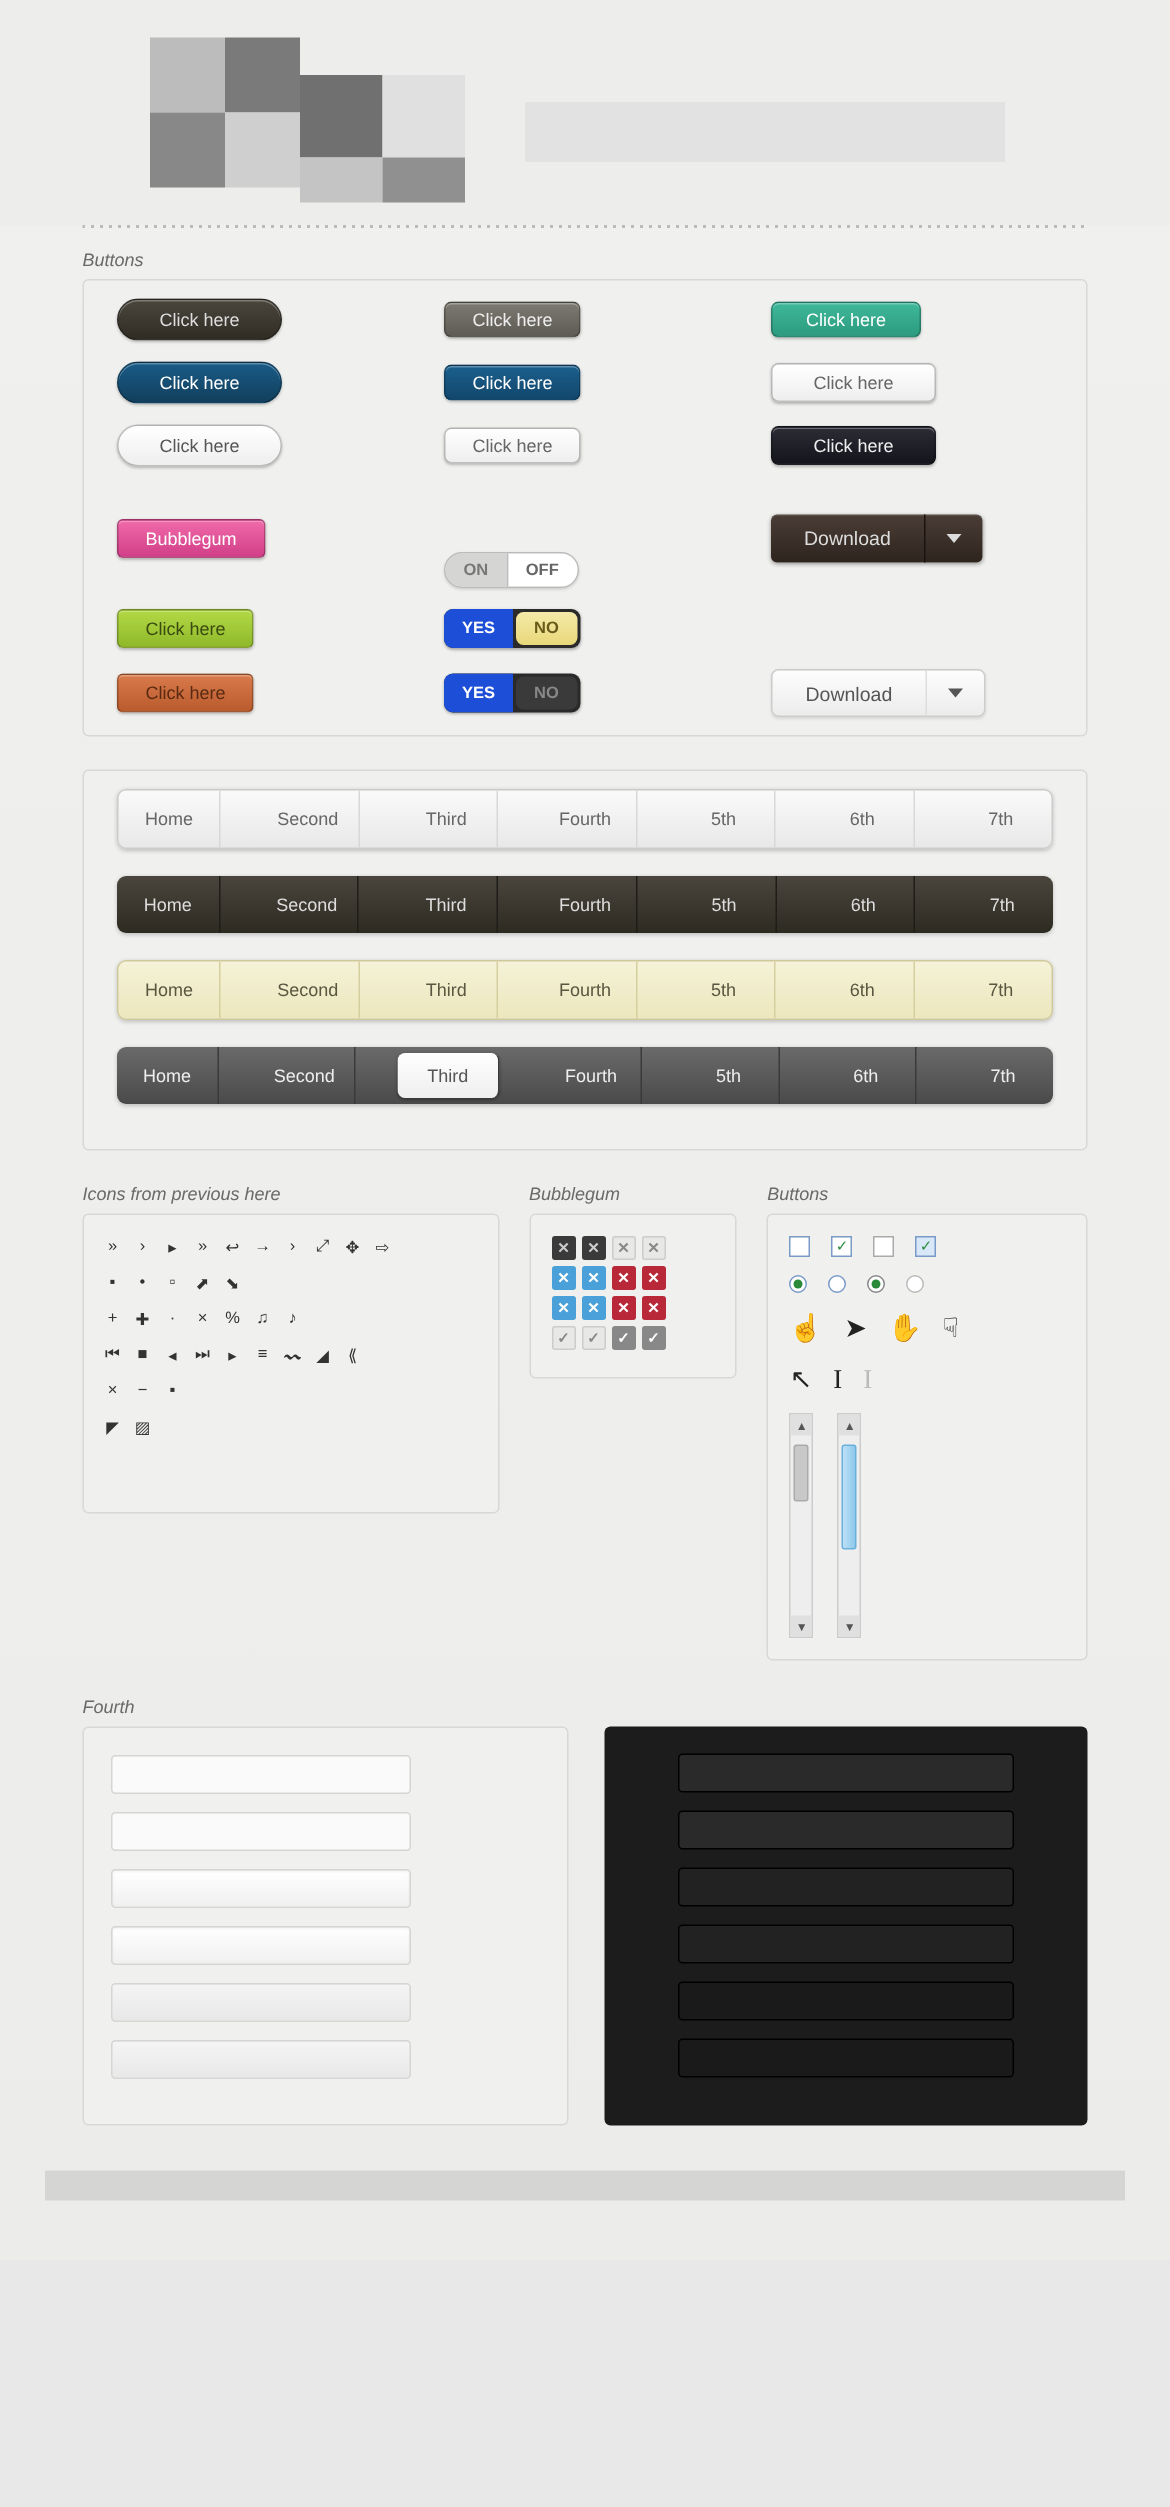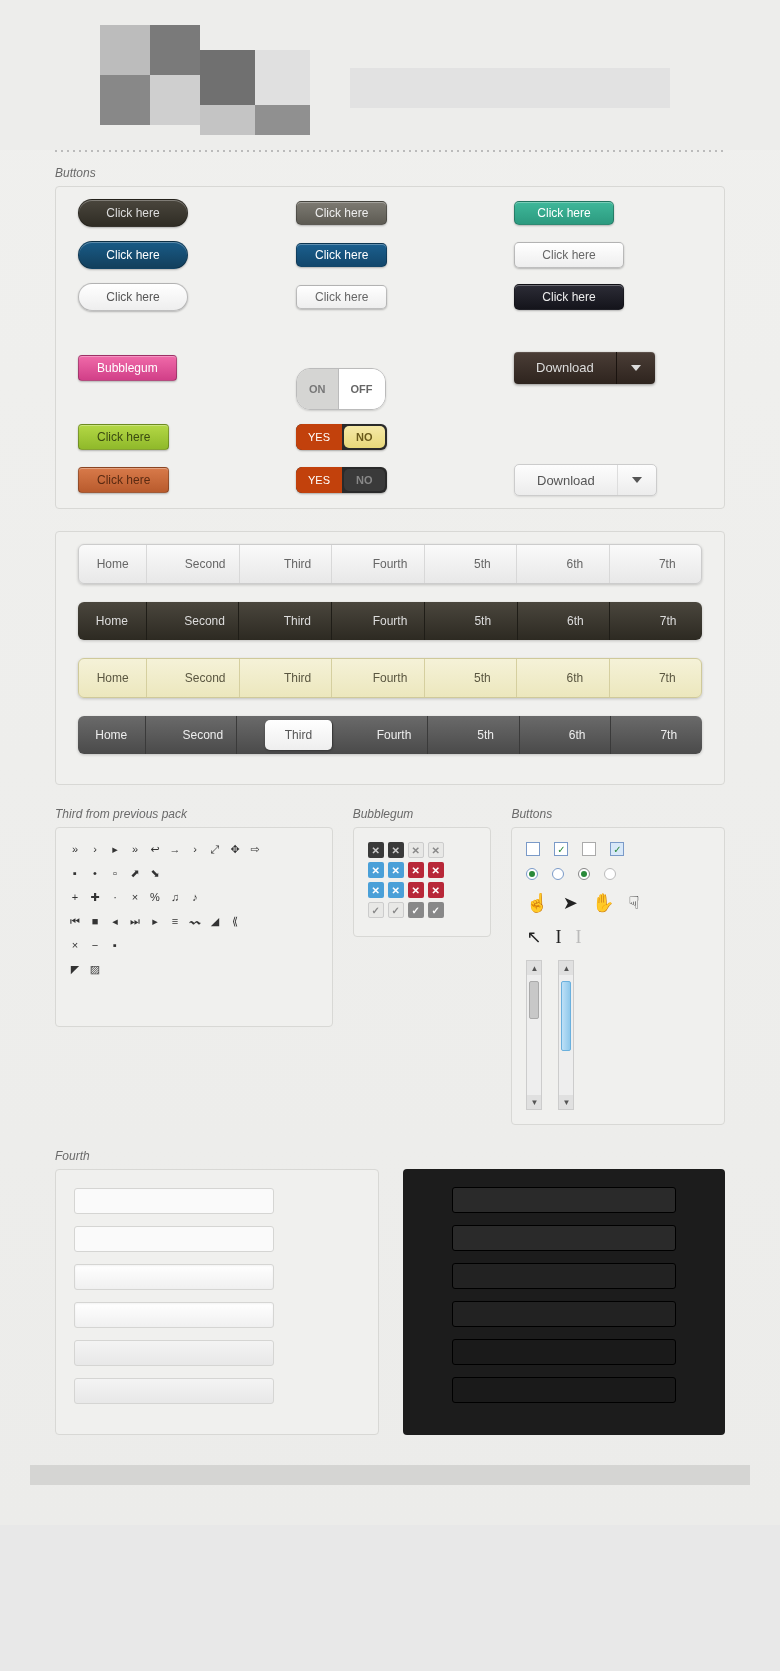--- a/index.html
+++ b/index.html
@@ -58,26 +58,26 @@
 .btn-white { background: linear-gradient(#fff,#eee); color:#555;}
 .btn-graysm { background: linear-gradient(#7d7a72,#5d5b53); color:#eee; border-radius:5px; height:24px; min-width:84px;}
 .btn-blue2 { background: linear-gradient(#1b5f8e,#12476c); color:#fff; border-radius:5px; height:24px; min-width:84px;}
 .btn-whitesm { background: linear-gradient(#fff,#eee); color:#666; border-radius:5px; height:24px; min-width:84px;}
 .btn-teal { background: linear-gradient(#3fb89a,#2c9a7f); color:#fff; border-radius:5px; height:24px; min-width:100px;}
 .btn-whitebig { background: linear-gradient(#fff,#eee); color:#666; border-radius:5px; height:26px; min-width:110px;}
 .btn-blackbig { background: linear-gradient(#2c2c36,#14141b); color:#eee; border-radius:5px; height:26px; min-width:110px;}
 .btn-pink { background: linear-gradient(#f06aa9,#d13f88); color:#fff; border-radius:4px; height:26px; min-width:88px;}
 .btn-green { background: linear-gradient(#b3d845,#8fb92a); color:#3a4a11; border-radius:4px; height:26px; min-width:88px;}
 .btn-orange { background: linear-gradient(#d87a4a,#b95b2d); color:#5a2a12; border-radius:4px; height:26px; min-width:88px;}
-.toggle { display:inline-flex; border-radius:14px; overflow:hidden; border:1px solid #bbb; height:42px; box-shadow:0 1px 2px rgba(0,0,0,.15);margin-top:43px;}
+.toggle { display:inline-flex; border-radius:14px; overflow:hidden; border:1px solid #bbb; height:24px; box-shadow:0 1px 2px rgba(0,0,0,.15);margin-top:43px;}
 .toggle span { display:flex; align-items:center; padding:0 12px; font-size:11px; font-weight:bold;}
 .tg-on-l { background:#d5d5d3; color:#777; border-right:1px solid #bbb;}
 .tg-off-l { background:#fff; color:#666;}
 .toggle2 { display:inline-flex; border-radius:6px; overflow:hidden; height:26px; box-shadow:0 1px 2px rgba(0,0,0,.3);}
-.tg-yes { background:#c2410c; color:#fff; padding:0 12px; display:flex; align-items:center; font-size:11px; font-weight:normal;}
+.tg-yes { background:#1d4ed8; color:#fff; padding:0 12px; display:flex; align-items:center; font-size:11px; font-weight:bold;}
 .tg-no-y { background:linear-gradient(#f5e9a8,#e8d87a); color:#6a5a1a; padding:0 12px; display:flex; align-items:center; font-size:11px; font-weight:bold; border-radius:5px; margin:2px;}
 .tg-no-d { background:#3a3a3a; color:#888; padding:0 12px; display:flex; align-items:center; font-size:11px; font-weight:bold; border-radius:5px; margin:2px;}
 .dl-dark { display:inline-flex; background:linear-gradient(#4a3d36,#2e241e); border-radius:4px; height:32px; align-items:stretch; color:#ddd; box-shadow:0 1px 3px rgba(0,0,0,.4), inset 0 1px 0 rgba(255,255,255,.1);}
 .dl-dark .lbl { display:flex; align-items:center; padding:0 22px; font-size:13px;}
 .dl-dark .arr { display:flex; align-items:center; padding:0 14px; border-left:1px solid #1a130f;}
 .dl-light { display:inline-flex; background:linear-gradient(#fdfdfd,#ececec); border:1px solid #ccc; border-radius:5px; height:32px; align-items:stretch; color:#555; box-shadow:0 1px 2px rgba(0,0,0,.1);}
 .dl-light .lbl { display:flex; align-items:center; padding:0 22px; font-size:13px;}
 .dl-light .arr { display:flex; align-items:center; padding:0 14px; border-left:1px solid #ddd;}
 .tri-down { width:0; height:0; border-left:5px solid transparent; border-right:5px solid transparent; border-top:6px solid currentColor;}
 
@@ -243,21 +243,21 @@
         <div class="item active">Third</div>
         <div class="item">Fourth</div>
         <div class="item">5th</div>
         <div class="item">6th</div>
         <div class="item">7th</div>
       </div>
   </div>
 
   <div class="lower">
     <div class="col" style="flex:1.3">
-      <div class="section-title">Third from previous pack</div>
+      <div class="section-title">Icons from previous here</div>
       <div class="icons-panel">
         <div class="icon-row">
           <span class="mini-icon">»</span>
           <span class="mini-icon">›</span>
           <span class="mini-icon">▸</span>
           <span class="mini-icon">»</span>
           <span class="mini-icon">↩</span>
           <span class="mini-icon">→</span>
           <span class="mini-icon">›</span>
           <span class="mini-icon">⤢</span>

